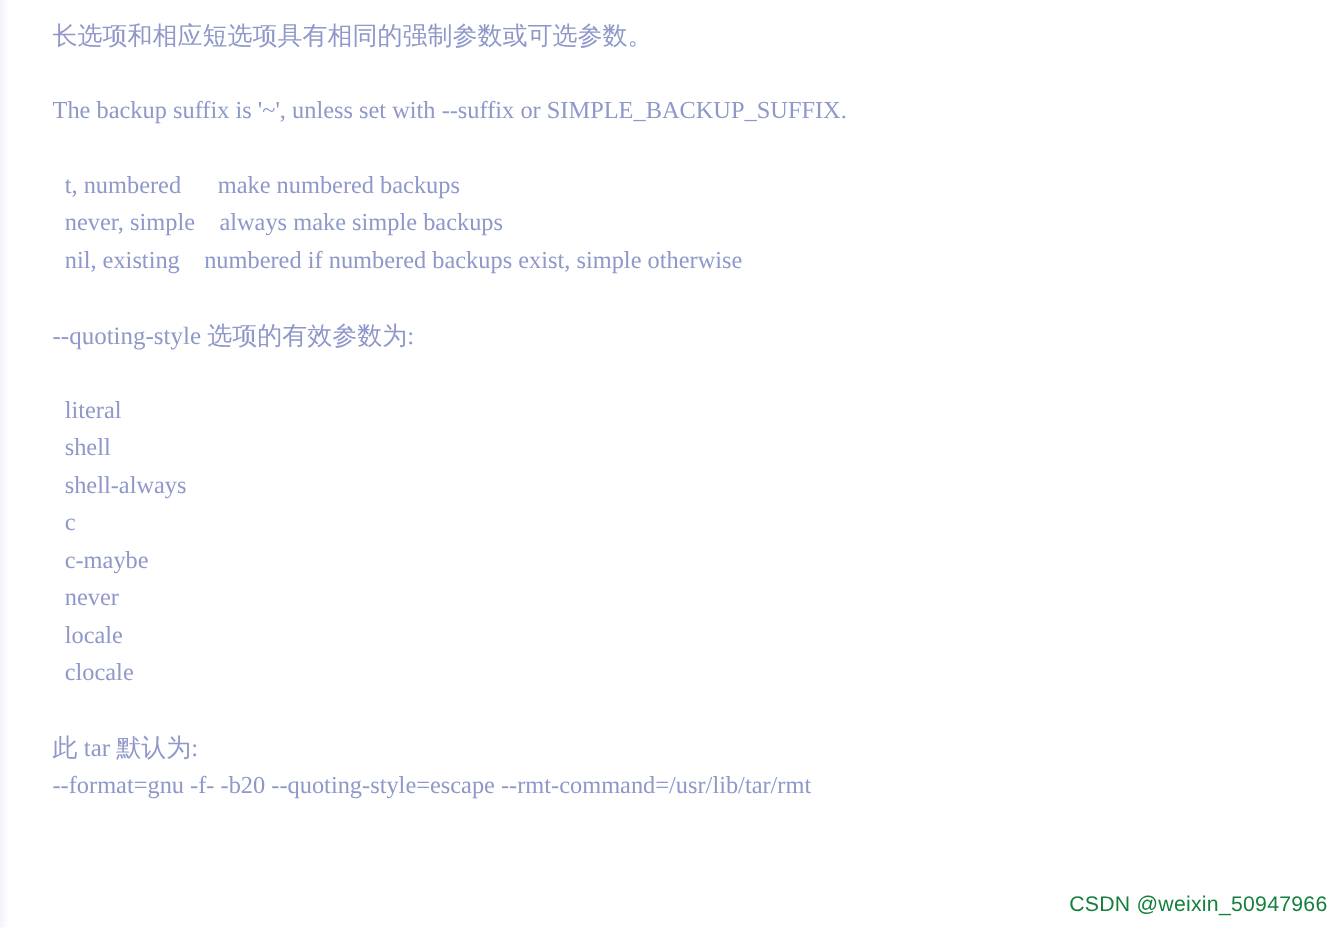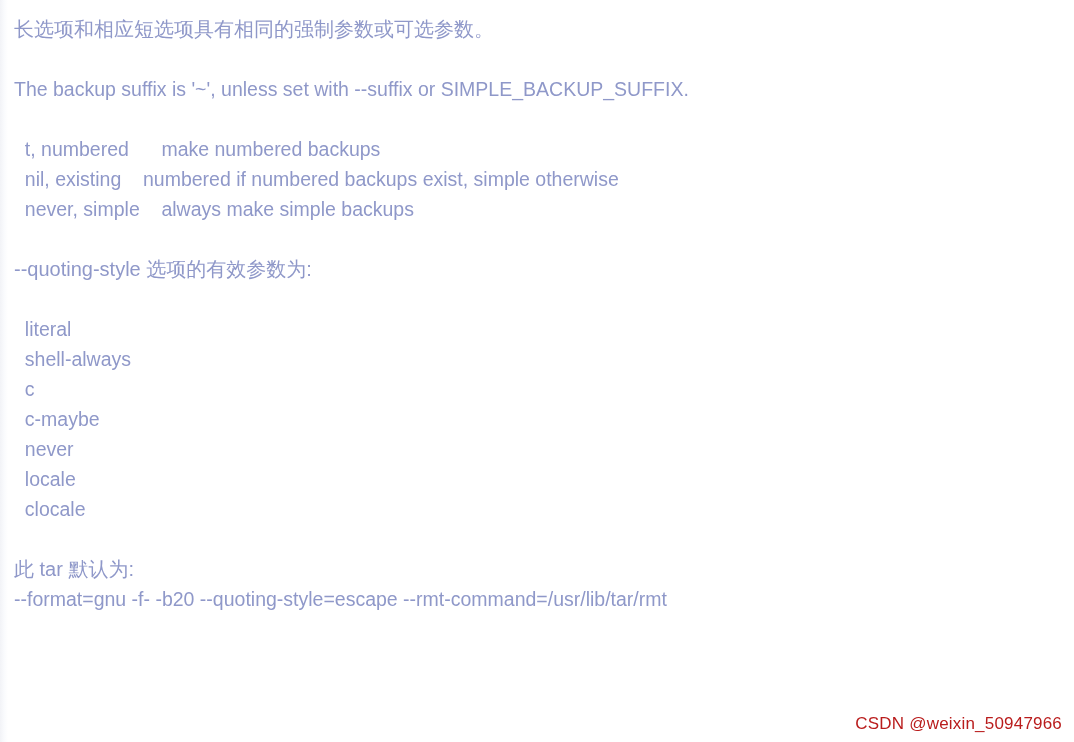--- a/index.html
+++ b/index.html
@@ -29,68 +29,70 @@
 
   .terminal {
     position: absolute;
     left: 14px;
     top: 14px;
     width: 1050px;
   }
 
   .line {
     color: #8f98c9;
-    font-family: Liberation Sans, sans-serif;
+    font-family: Liberation Serif, serif;
     font-size: 19.5px;
     line-height: 30px;
     height: 30px;
     white-space: pre;
     letter-spacing: 0px;
+    margin-left: 28px;
     -webkit-font-smoothing: antialiased;
   }
 
   
   .line.cjk {
     font-size: 20px;
     line-height: 30px;
   }
 
   .line.blank {
     height: 30px;
   }
 
   .watermark {
     position: absolute;
     right: 12px;
     bottom: 8px;
-    color: #b91c1c;
+    color: #15803d;
     font-family: "Liberation Sans", sans-serif;
     font-size: 17px;
     line-height: 20px;
     white-space: pre;
     letter-spacing: 0.2px;
   }
 </style>
 </head>
 <body>
 
 <div class="left-edge-band"></div>
 
 <div class="terminal" id="terminal">
     <div class="line cjk">长选项和相应短选项具有相同的强制参数或可选参数。</div>
     <div class="line blank">&nbsp;</div>
     <div class="line">The backup suffix is '~', unless set with --suffix or SIMPLE_BACKUP_SUFFIX.</div>
     <div class="line blank">&nbsp;</div>
     <div class="line">  t, numbered      make numbered backups</div>
+    <div class="line">  never, simple    always make simple backups</div>
     <div class="line">  nil, existing    numbered if numbered backups exist, simple otherwise</div>
-    <div class="line">  never, simple    always make simple backups</div>
     <div class="line blank">&nbsp;</div>
     <div class="line cjk">--quoting-style 选项的有效参数为:</div>
     <div class="line blank">&nbsp;</div>
     <div class="line">  literal</div>
+    <div class="line">  shell</div>
     <div class="line">  shell-always</div>
     <div class="line">  c</div>
     <div class="line">  c-maybe</div>
     <div class="line">  never</div>
     <div class="line">  locale</div>
     <div class="line">  clocale</div>
     <div class="line blank">&nbsp;</div>
     <div class="line cjk">此 tar 默认为:</div>
     <div class="line">--format=gnu -f- -b20 --quoting-style=escape --rmt-command=/usr/lib/tar/rmt</div>
   </div>

